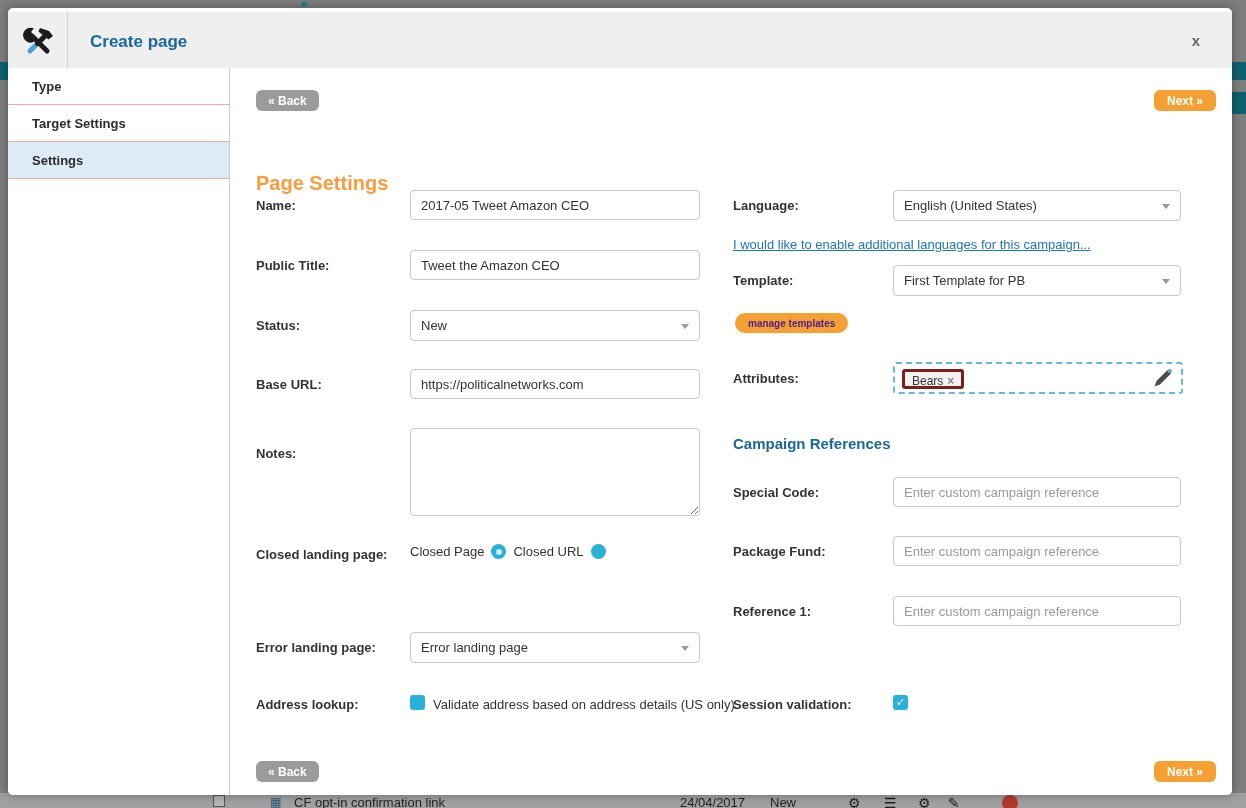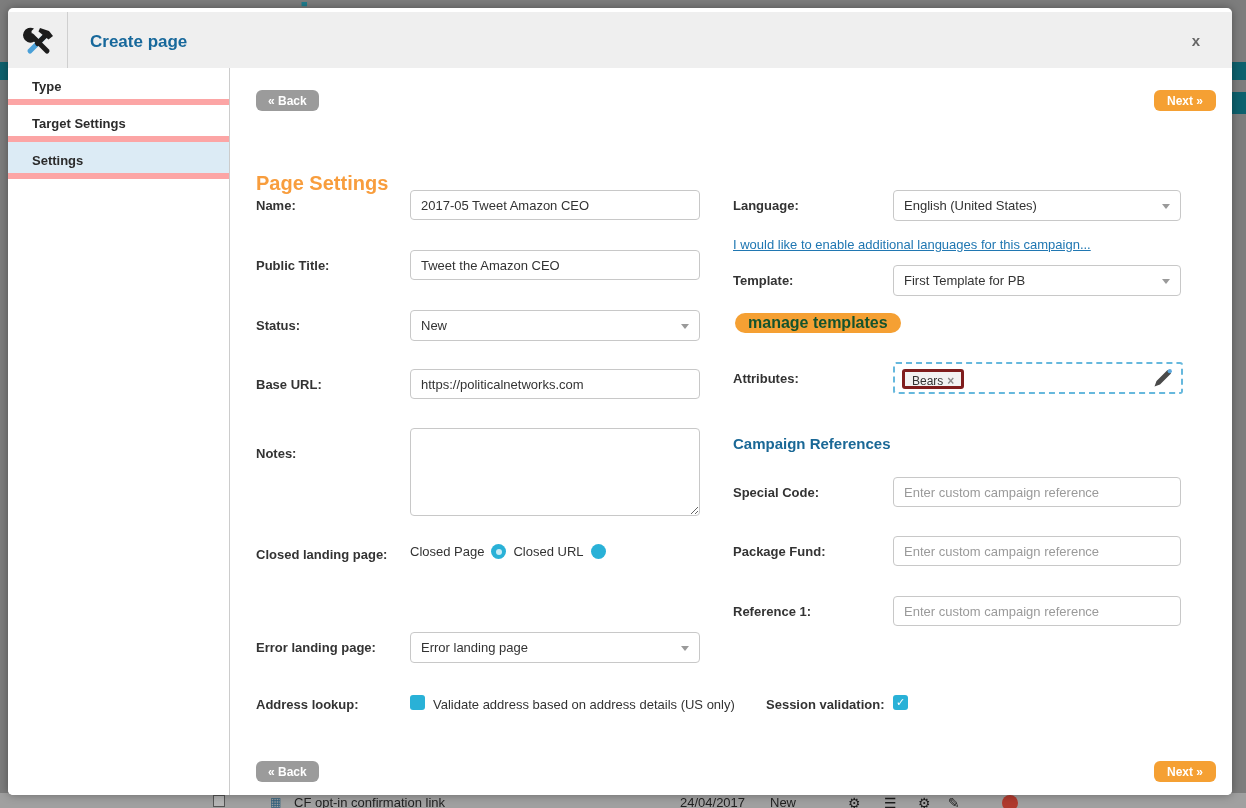--- a/index.html
+++ b/index.html
@@ -30,21 +30,21 @@
   .m-header { position:absolute; left:0; top:4px; width:100%; height:60px; background:#efefef;
               border-bottom:1px solid #cfcfcf; }
   .m-icon-cell { position:absolute; left:0; top:0; width:60px; height:60px; border-right:1px solid #cfcfcf;
                  display:flex; align-items:center; justify-content:center; }
   .m-title { position:absolute; left:82px; top:0; line-height:60px; font-size:17px; font-weight:bold; color:#17689b; }
   .m-close { position:absolute; right:32px; top:20px; font-size:15px; font-weight:bold; color:#666; cursor:pointer; }
 
   .sidebar { position:absolute; left:0; top:60px; width:222px; bottom:0; background:#fff;
              border-right:1px solid #ccc; }
   .sb-item { height:37px; line-height:37px; padding-left:24px; font-size:13px; font-weight:bold; color:#2b2b2b;
-             border-bottom:6px solid #fca5a5; cursor:pointer; }
+             border-bottom:1px solid #fca5a5; cursor:pointer; }
   .sb-item.active { background:#dcebf5; }
 
   .content { position:absolute; left:222px; top:60px; right:0; bottom:0; background:#fff; }
   .lbl { position:absolute; font-size:13px; font-weight:bold; color:#333; white-space:nowrap; }
   .tin { position:absolute; height:30px; border:1px solid #c8c8c8; border-radius:4px; background:#fff;
          font-family:inherit; font-size:13px; color:#333; padding:0 10px; }
   .tin::placeholder { color:#9a9a9a; }
   .sel { position:absolute; height:31px; border:1px solid #c8c8c8; border-radius:4px; background:#fff;
          font-size:13px; color:#333; line-height:29px; padding:0 10px; cursor:pointer; }
   .sel .arr { position:absolute; right:10px; top:13px; width:0; height:0;
@@ -67,22 +67,22 @@
   .cbx { position:absolute; width:15px; height:15px; border-radius:3px; background:#29b1d7; cursor:pointer; }
   .cbx.checked { color:#fff; font-size:11px; font-weight:bold; text-align:center; line-height:15px; }
   .cbx-text { position:absolute; font-size:13px; color:#333; white-space:nowrap; }
 
   .attr-box { position:absolute; border:2px dashed #66b8dd; border-radius:3px; background:#fff; }
   .attr-tag { position:absolute; left:7px; top:5px; height:20px; line-height:18px; border:3px solid #7f1d1d;
               border-radius:3px; background:#f2f2f2; font-size:12px; color:#333; padding:0 7px; }
   .attr-tag .x { color:#888; font-weight:bold; margin-left:4px; cursor:pointer; }
   .pencil { position:absolute; right:8px; top:4px; cursor:pointer; }
 
-  .btn-pill { position:absolute; height:20px; background:#f5a033; border:none; border-radius:10px; color:#14532d;
-              font-family:inherit; font-size:16px; font-weight:bold; padding:0 13px; cursor:pointer; }
+  .btn-pill { position:absolute; height:20px; background:#f5a033; border:none; border-radius:10px; color:#4c1d95;
+              font-family:inherit; font-size:10px; font-weight:bold; padding:0 13px; cursor:pointer; }
 </style>
 </head>
 <body>
 
 <div class="bd-logo">engaging</div>
 <div class="bd-tealbar"></div>
 <div class="bd-tealblock"></div>
 <div class="bd-row">
   <span class="bd-check"></span>
   <span class="bd-doc">▦</span>
@@ -196,21 +196,21 @@
 
   <div class="lbl" style="left:725px; top:477px;">Special Code:</div>
   <input class="tin" style="left: 885px; top: 469px; width: 288px;" placeholder="Enter custom campaign reference">
 
   <div class="lbl" style="left:725px; top:536px;">Package Fund:</div>
   <input class="tin" style="left: 885px; top: 528px; width: 288px;" placeholder="Enter custom campaign reference">
 
   <div class="lbl" style="left:725px; top:596px;">Reference 1:</div>
   <input class="tin" style="left: 885px; top: 588px; width: 288px;" placeholder="Enter custom campaign reference">
 
-  <div class="lbl" style="left:725px; top:689px;padding-left:33px;">Session validation:</div>
+  <div class="lbl" style="left:725px; top:689px;">Session validation:</div>
   <span class="cbx checked" style="left:885px; top:687px;">✓</span>
 
   <button class="btn-gray" style="left:248px; top:753px;">
     <span class="chev">«</span>
     <span>Back</span>
   </button>
   <button class="btn-orange" style="left:1146px; top:753px;">
     <span>Next</span>
     <span class="chev">»</span>
   </button>

